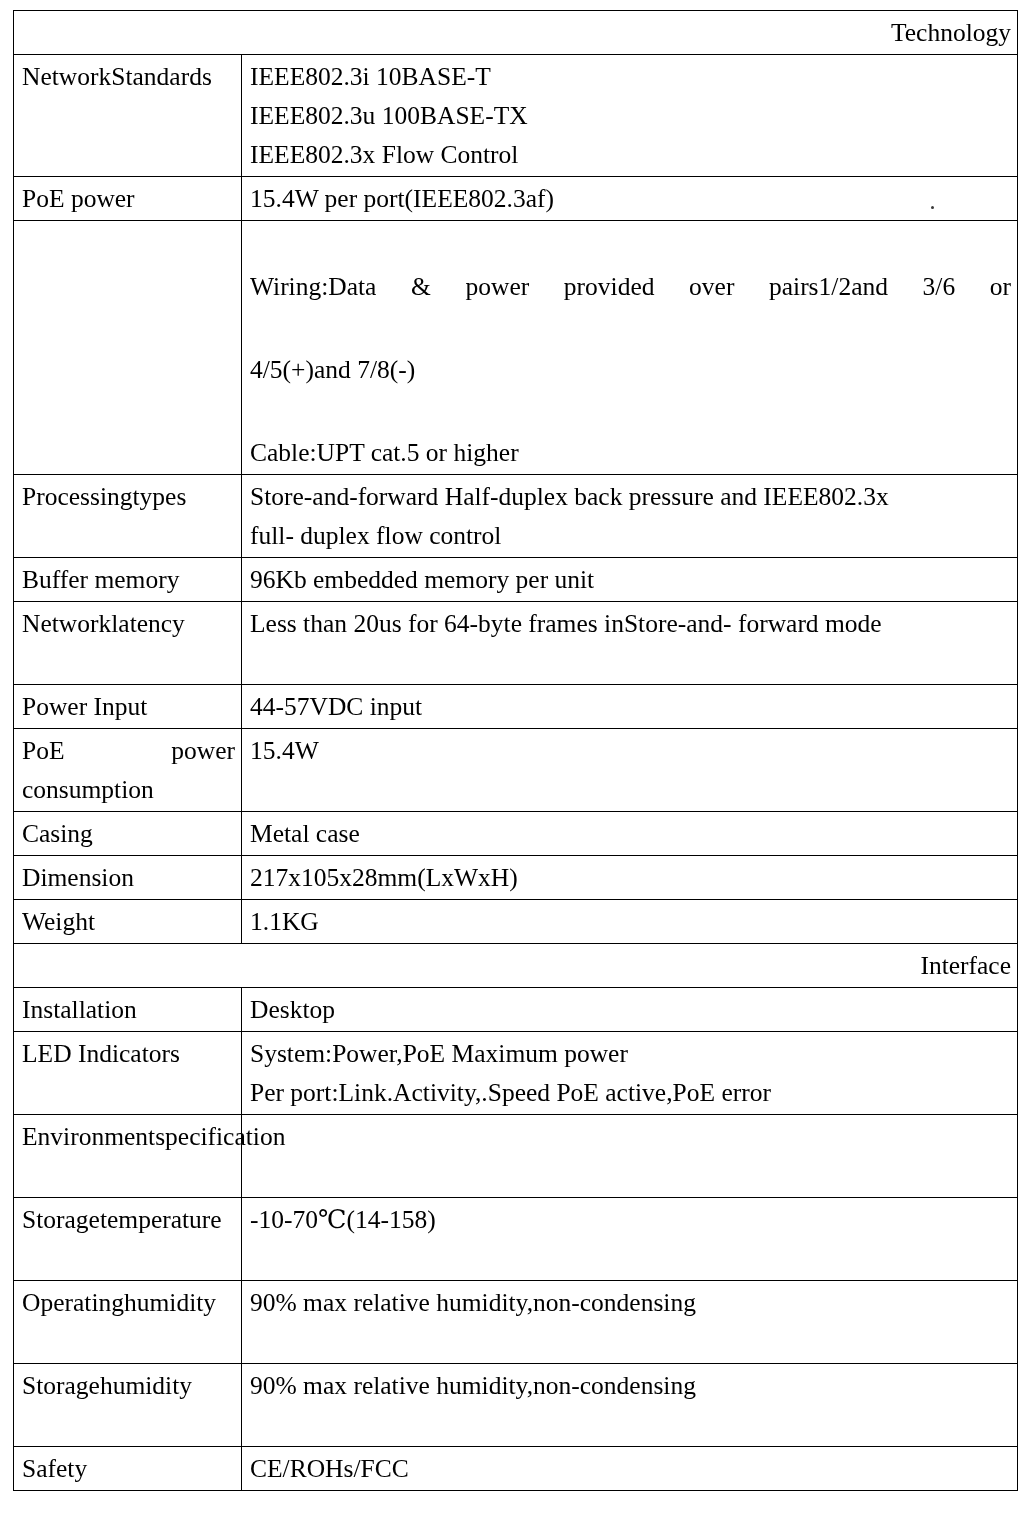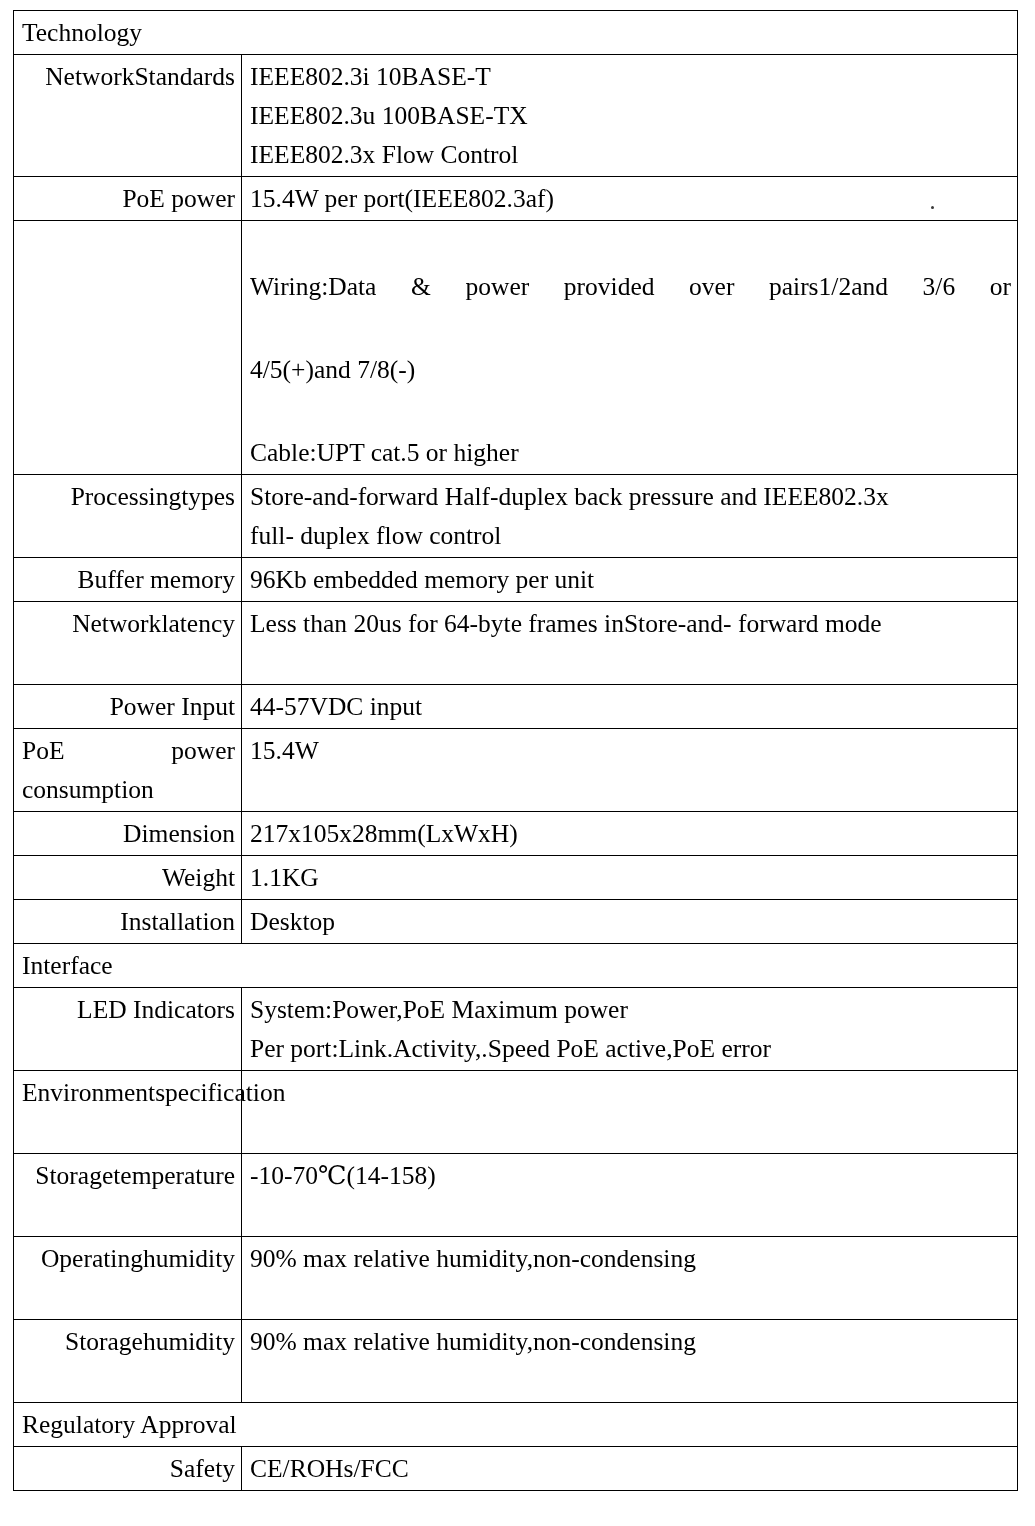--- a/index.html
+++ b/index.html
@@ -37,21 +37,21 @@
     font-size: 25.5px;
     line-height: 39px;
     font-weight: 400;
     letter-spacing: 0px;
   }
 
   col.c-label { width: 228px; }
   col.c-value { width: 776px; }
 
   
-  td.label { padding-left: 9px; text-align: right; }
+  td.label { padding-left: 9px; }
   td.label.justify {
     text-align: justify;
     text-align-last: justify;
   }
   td.label.justify > .ln { display: block; }
   td.label.justify > .ln.last {
     text-align: center;
     text-align-last: left;
   }
 
@@ -65,20 +65,21 @@
     margin-top: 44px;
   }
   td.value.justify .ln.last {
     text-align: right;
     text-align-last: left;
   }
 
   
   td.section {
     padding-left: 9px;
+    text-align: right;
   }
 
   
   tr.h1 td { height: 39px; }
   tr.h2 td { height: 78px; margin-top: 20px; }
   tr.h3 td { height: 117px; }
 
   .stray-dot {
     position: absolute;
     left: 931px;
@@ -153,39 +154,45 @@
         <tr class="h2">
           <td class="label justify">
             <span class="ln">PoE power</span>
             <span class="ln last">consumption</span>
           </td>
           <td class="value">
             <span class="ln last">15.4W</span>
           </td>
         </tr>
         <tr class="h1">
+          <td class="label"><span class="ln last">Casing</span></td>
+          <td class="value">
+            <span class="ln last">Metal case</span>
+          </td>
+        </tr>
+        <tr class="h1">
           <td class="label"><span class="ln last">Dimension</span></td>
           <td class="value">
             <span class="ln last">217x105x28mm(LxWxH)</span>
           </td>
         </tr>
         <tr class="h1">
           <td class="label"><span class="ln last">Weight</span></td>
           <td class="value">
             <span class="ln last">1.1KG</span>
           </td>
         </tr>
         <tr class="h1">
+          <td colspan="2" class="section">Interface</td>
+        </tr>
+        <tr class="h1">
           <td class="label"><span class="ln last">Installation</span></td>
           <td class="value">
             <span class="ln last">Desktop</span>
           </td>
-        </tr>
-        <tr class="h1">
-          <td colspan="2" class="section">Interface</td>
         </tr>
         <tr class="h2">
           <td class="label"><span class="ln last">LED Indicators</span></td>
           <td class="value">
             <span class="ln">System:Power,PoE Maximum power</span>
             <span class="ln last">Per port:Link.Activity,.Speed PoE active,PoE error</span>
           </td>
         </tr>
         <tr class="h2">
           <td class="label"><span class="ln">Environment</span><span class="ln last">specification</span></td>
@@ -203,23 +210,20 @@
             <span class="ln last">90% max relative humidity,non-condensing</span>
           </td>
         </tr>
         <tr class="h2">
           <td class="label"><span class="ln">Storage</span><span class="ln last">humidity</span></td>
           <td class="value">
             <span class="ln last">90% max relative humidity,non-condensing</span>
           </td>
         </tr>
         <tr class="h1">
-          <td colspan="2" class="section">Regulatory Approval</td>
-        </tr>
-        <tr class="h1">
           <td class="label"><span class="ln last">Safety</span></td>
           <td class="value">
             <span class="ln last">CE/ROHs/FCC</span>
           </td>
         </tr>
       </tbody>
   </table>
 
   <span class="stray-dot"></span>
 

